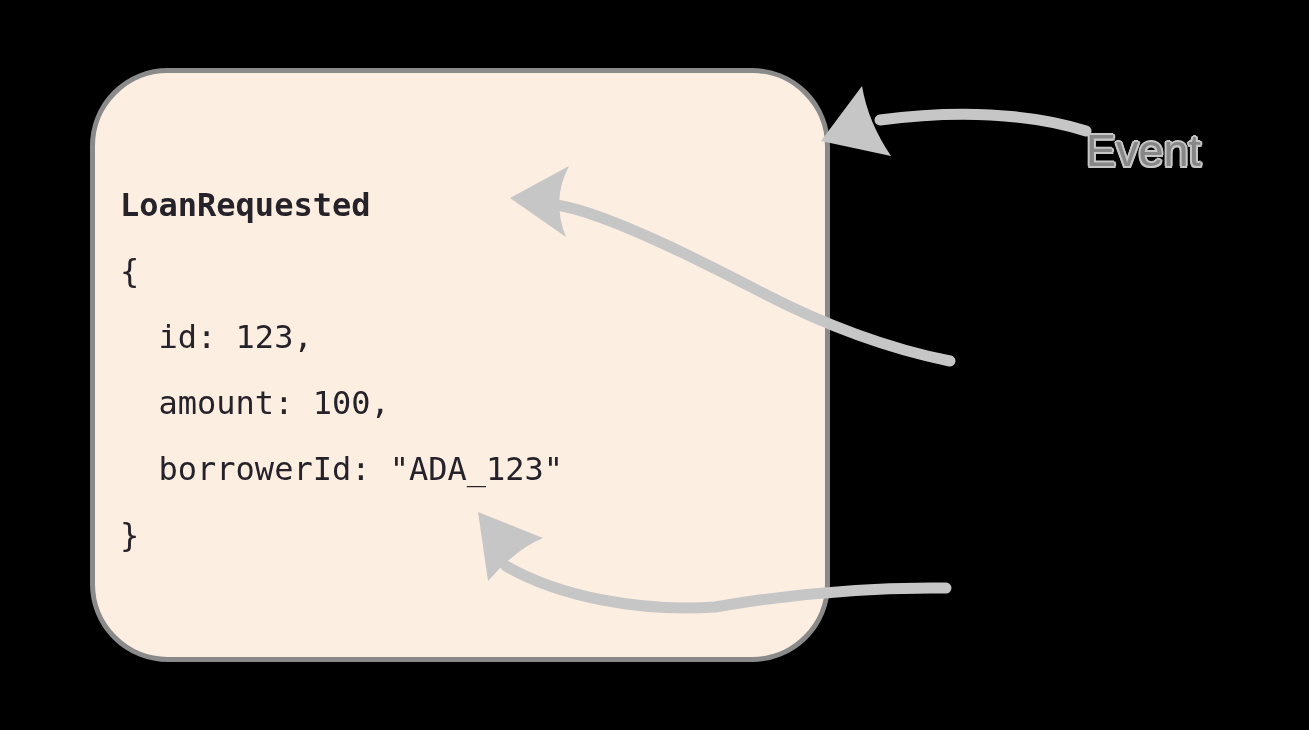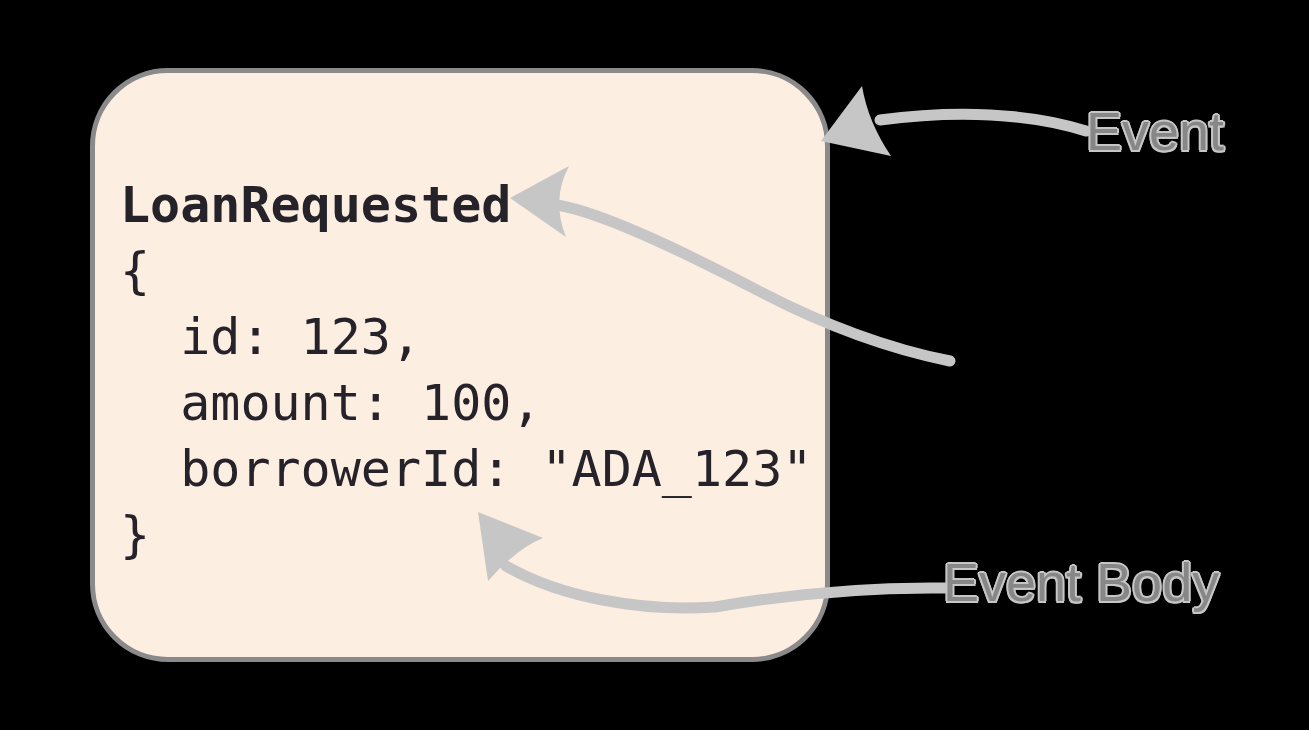--- a/index.html
+++ b/index.html
@@ -25,21 +25,21 @@
     background: var(--card-fill, #fdeee2);
     border: 5px solid var(--card-border, #8a8a8a);
     border-radius: 78px;
   }
   .code {
     position: absolute;
     left: 120px;
     top: 172px;
     margin: 0;
     font-family: "DejaVu Sans Mono", monospace;
-    font-size: 50px;
+    font-size: 32px;
     line-height: 66px;
     color: var(--code-text, #25222a);
     white-space: pre;
   }
   .code .code-title {
     font-weight: bold;
   }
   .overlay {
     position: absolute;
     left: 0;
@@ -53,33 +53,34 @@
     stroke: var(--arrow, #c6c6c6);
     stroke-width: 11;
     stroke-linecap: round;
   }
   .arrow-head {
     fill: var(--arrow, #c6c6c6);
     stroke: none;
   }
   .label {
     position: absolute;
-    font-size: 54px;
+    font-size: 45px;
     line-height: 1;
     color: var(--label-fill, #878787);
     text-shadow:
       2px 0 0 var(--label-outline, #c6c6c6),
      -2px 0 0 var(--label-outline, #c6c6c6),
       0 2px 0 var(--label-outline, #c6c6c6),
       0 -2px 0 var(--label-outline, #c6c6c6),
       1.5px 1.5px 0 var(--label-outline, #c6c6c6),
      -1.5px 1.5px 0 var(--label-outline, #c6c6c6),
       1.5px -1.5px 0 var(--label-outline, #c6c6c6),
      -1.5px -1.5px 0 var(--label-outline, #c6c6c6);
     white-space: nowrap;
+    margin-top: 24px;
   }
   .label-event      { left: 1086px; top: 104px; }
   .label-event-type { left: 951px;  top: 330px; }
   .label-event-body { left: 943px;  top: 555px; }
 </style>
 </head>
 <body>
 
 <div class="stage">
 
@@ -104,15 +105,14 @@
       <path class="arrow-head" d="M510,198 L569,166 Q551,200 566,237 Z"></path>
     </g>
 
     <g>
       <path class="arrow-tail" d="M946,588 C870,587 790,594 715,607 C640,612 560,597 506,566"></path>
       <path class="arrow-head" d="M478,512 L543,538 Q516,549 488,581 Z"></path>
     </g>
   </svg>
 
   <div class="label label-event">Event</div>
-  <div class="label label-event-body">Event Body</div>
 
 </div>
 
 </body></html>

